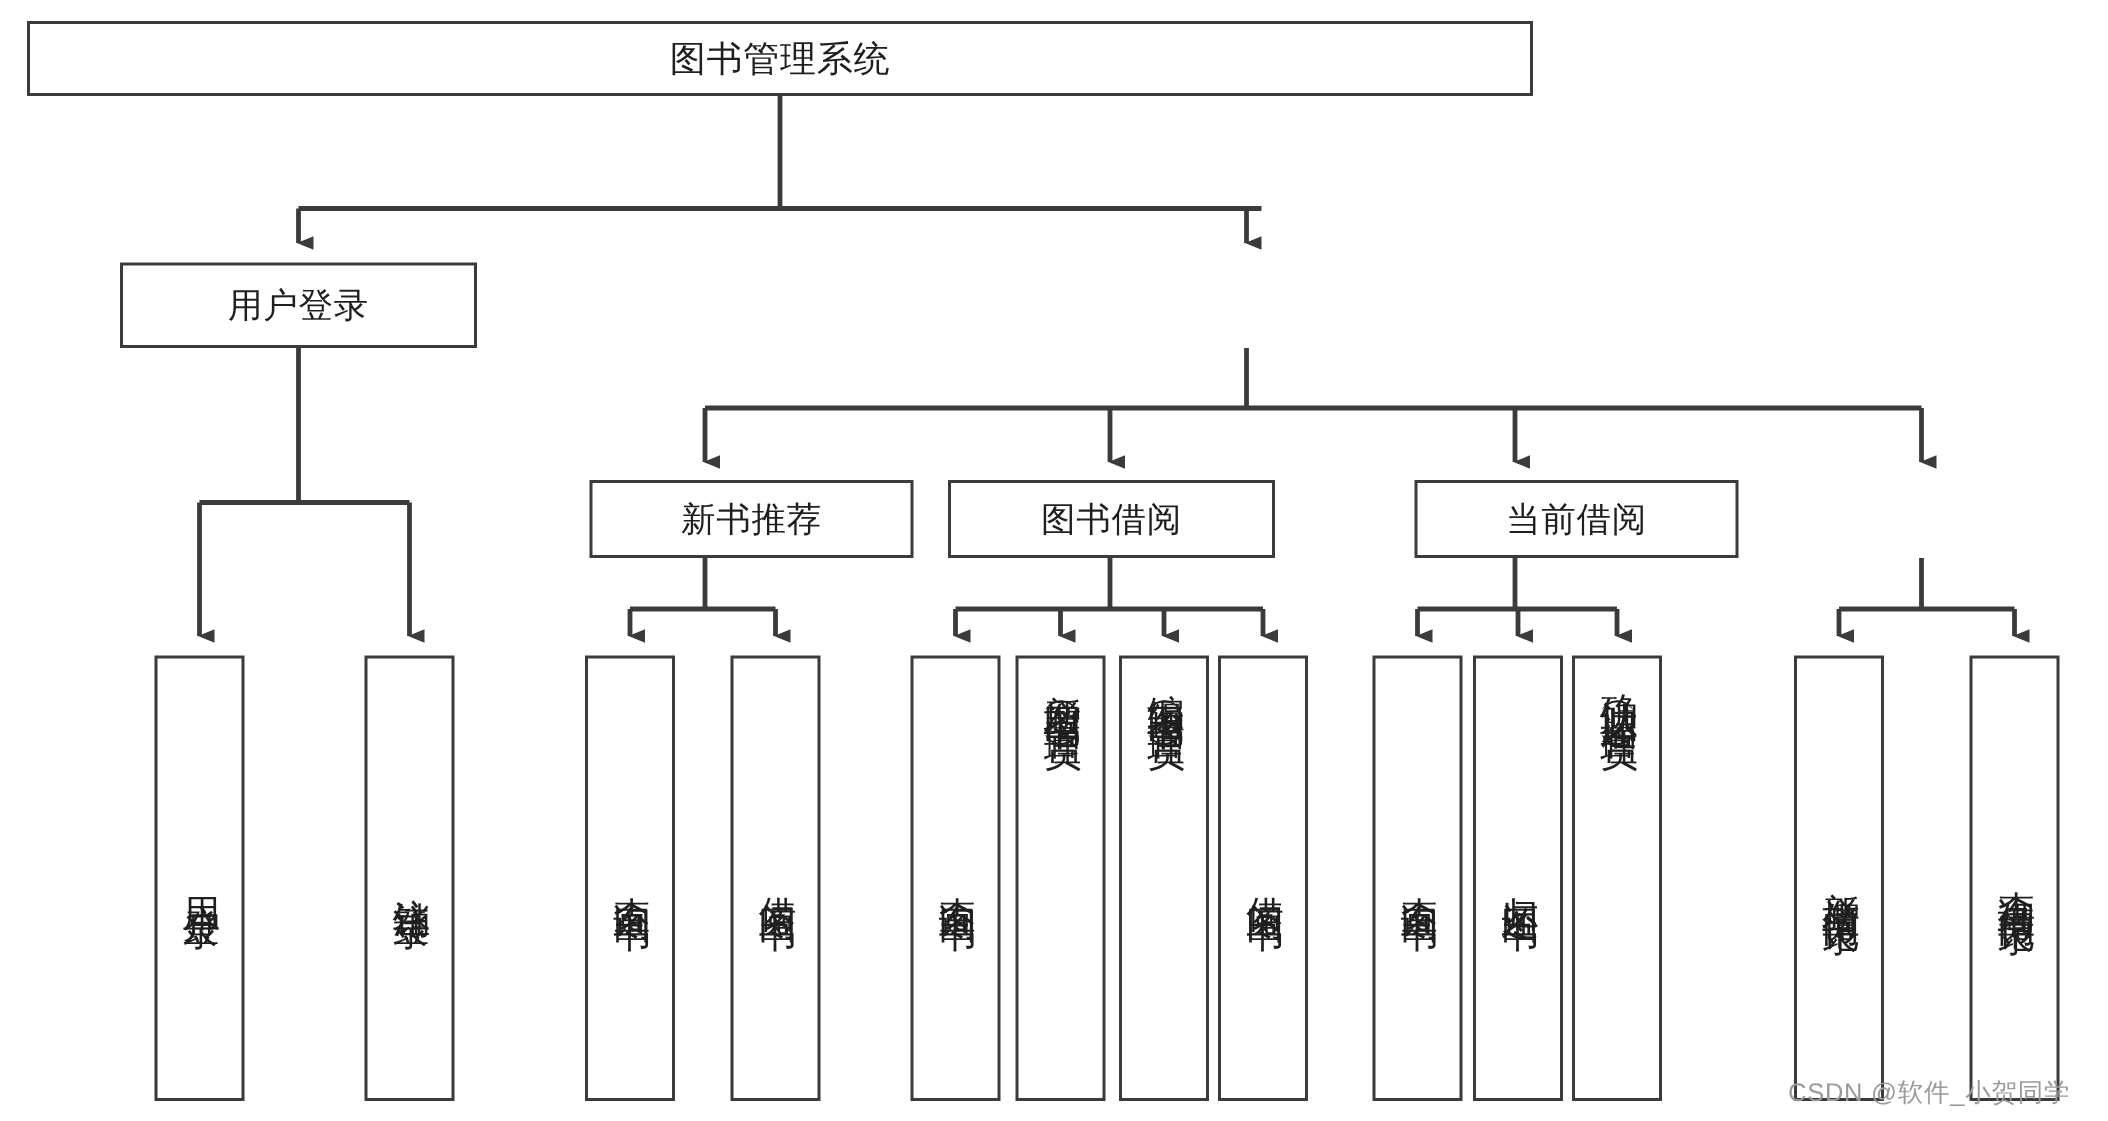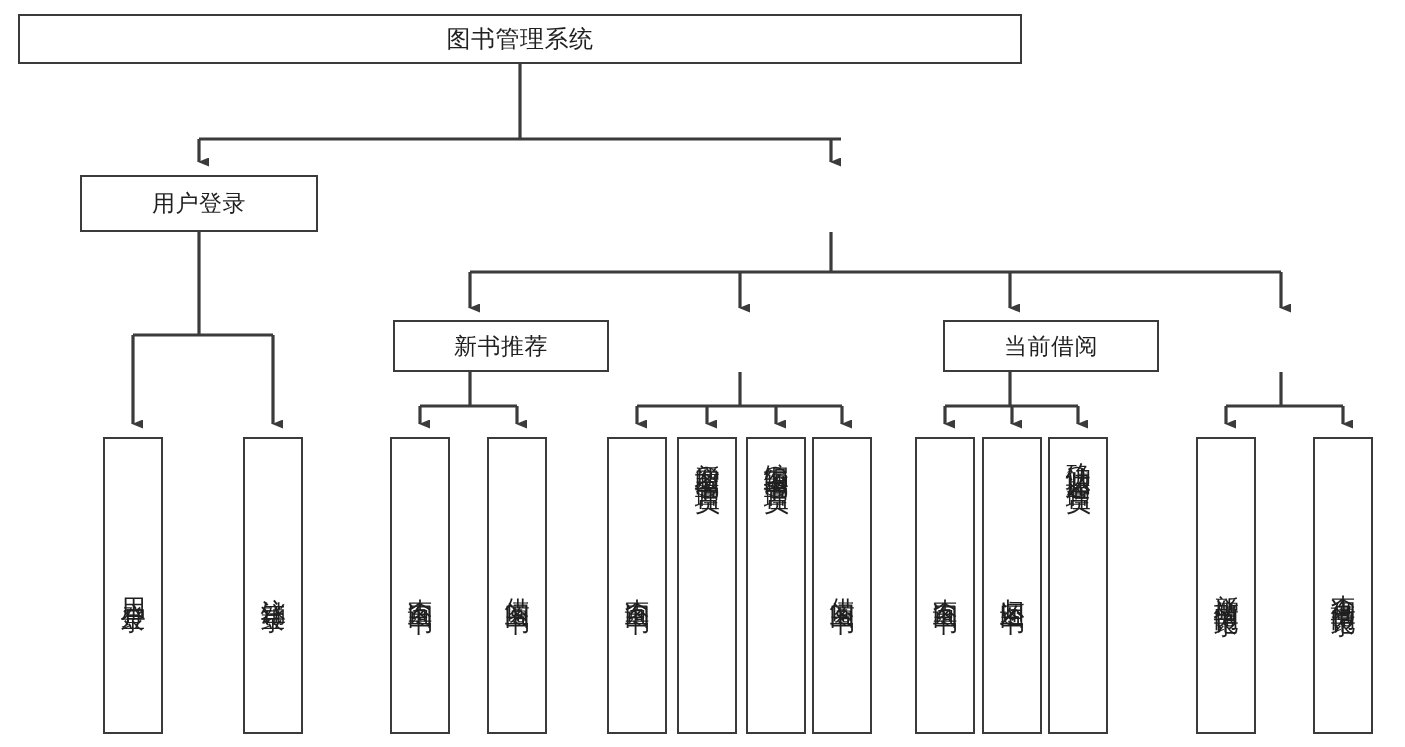--- a/index.html
+++ b/index.html
@@ -121,20 +121,21 @@
     </g>
   </svg>
 
   <div class="node node-h node-root" style="left:18px; top:14px; width:1004px; height:50px;">图书管理系统</div>
 
   <div class="node node-h" style="left:80px; top:175px; width:238px; height:57px;">用户登录</div>
 
 
   <div class="node node-h" style="left:362px; top:320px; width:216px; height:52px;margin-left:31px;">新书推荐</div>
 
+  <div class="node node-h" style="left:632px; top:320px; width:218px; height:52px;">图书借阅</div>
 
   <div class="node node-h" style="left:902px; top:320px; width:216px; height:52px;margin-left:41px;">当前借阅</div>
 
 
   <div class="node node-v" style="left:103px; top:437px; width:60px; height:297px;">用户登录</div>
 
   <div class="node node-v" style="left:243px; top:437px; width:60px; height:297px;">注销登录</div>
 
   <div class="node node-v" style="left:390px; top:437px; width:60px; height:297px;">查询图书</div>
 
@@ -151,14 +152,15 @@
   <div class="node node-v" style="left:915px; top:437px; width:60px; height:297px;">查询图书</div>
 
   <div class="node node-v" style="left:982px; top:437px; width:60px; height:297px;">归还图书</div>
 
   <div class="node node-v align-top" style="left:1048px; top:437px; width:60px; height:297px;">确认归还（管理员）</div>
 
   <div class="node node-v" style="left:1196px; top:437px; width:60px; height:297px;">新增借阅记录</div>
 
   <div class="node node-v" style="left:1313px; top:437px; width:60px; height:297px;">查询借阅记录</div>
 
+  <div class="watermark" style="left:1192px; top:717px;">CSDN @软件_小贺同学</div>
 
 </div>
 
 </body></html>

